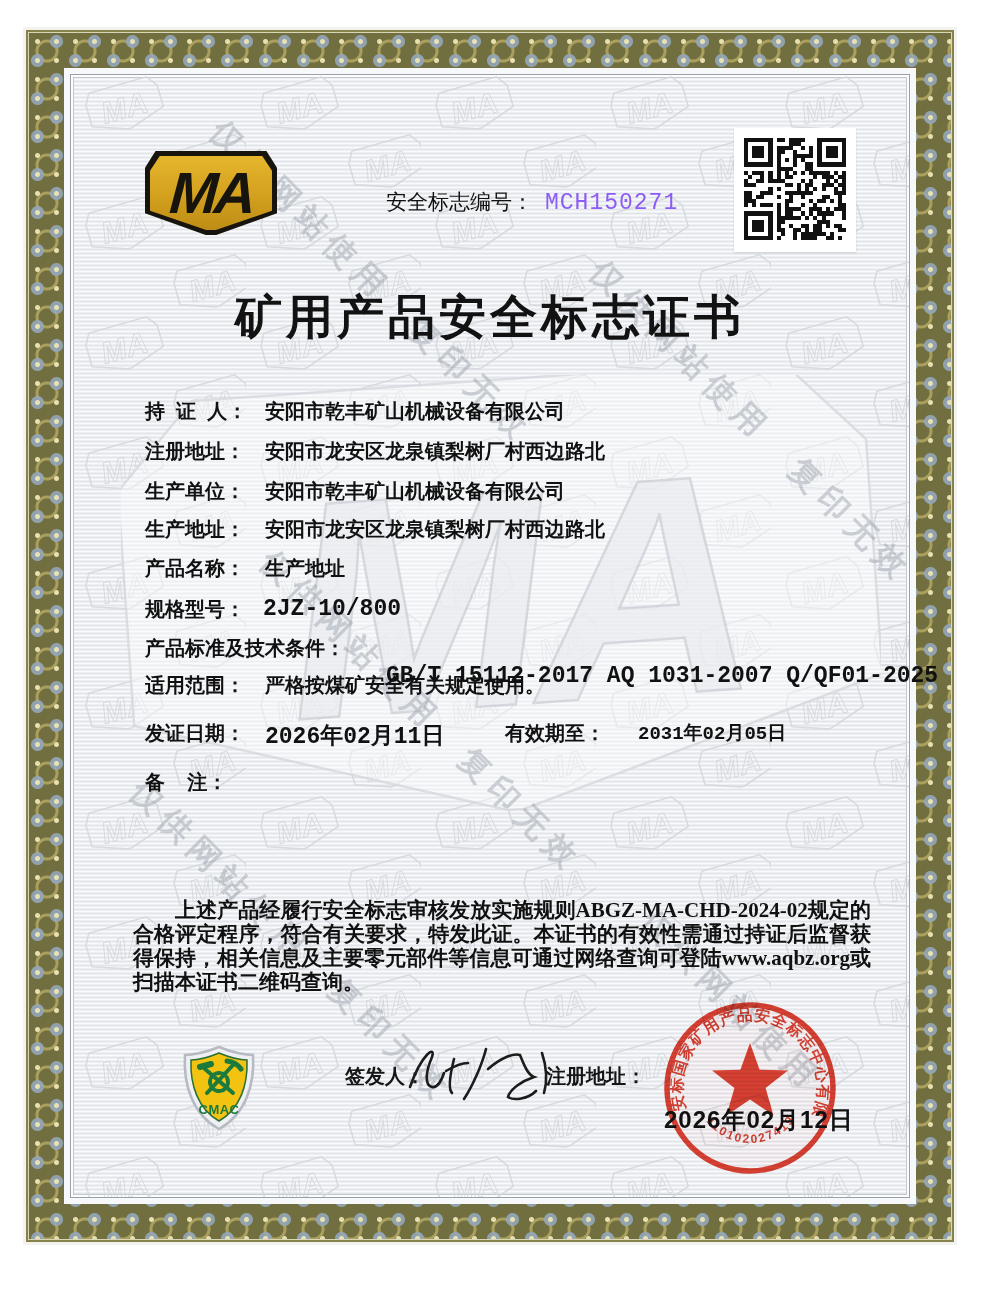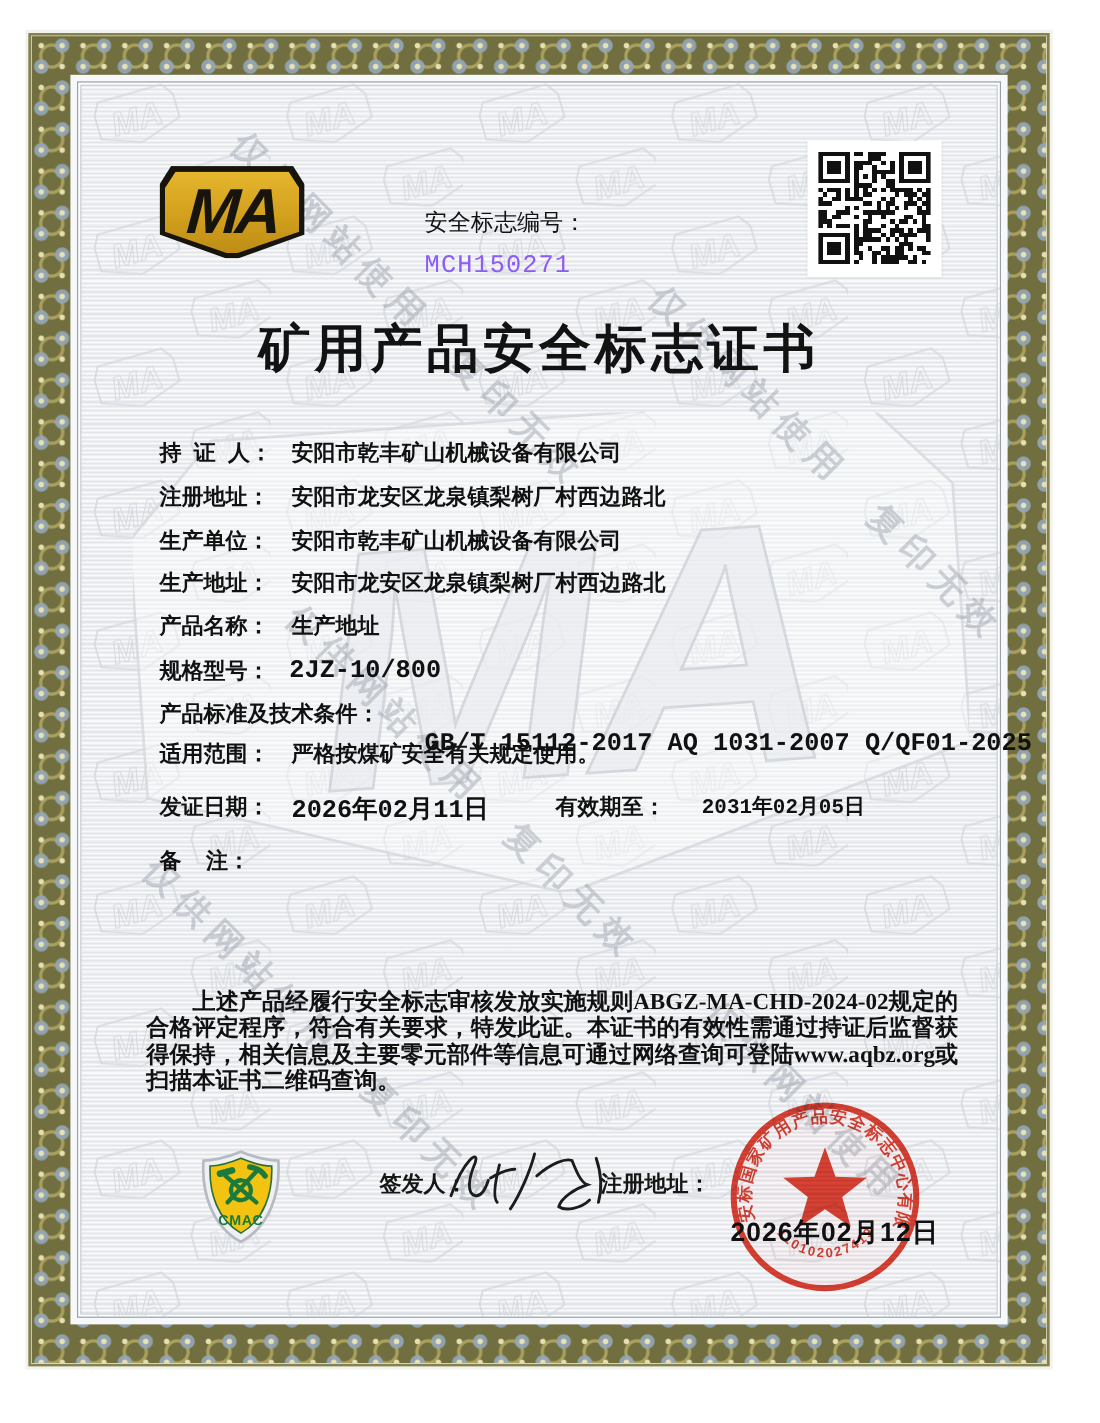--- a/index.html
+++ b/index.html
@@ -31,21 +31,21 @@
         font-family:"Liberation Sans",sans-serif;}
   
   .ma-logo{position:absolute;left:145px;top:151px;width:132px;height:84px;background:#17130d;
         clip-path:polygon(8% 0,92% 0,100% 20%,100% 74%,54% 100%,46% 100%,0 74%,0 20%);z-index:2;}
   .ma-logo .inner{position:absolute;left:5px;top:5px;right:5px;bottom:5px;
         background:linear-gradient(180deg,#e6b62e,#d2a01d 55%,#bd8d16);
         clip-path:polygon(8% 0,92% 0,100% 20%,100% 74%,54% 100%,46% 100%,0 74%,0 20%);
         display:flex;align-items:center;justify-content:center;}
   .ma-logo .inner span{font-weight:900;font-style:italic;font-size:58px;letter-spacing:-4px;
         color:#17130d;transform:skewX(-4deg);font-family:"Liberation Sans",sans-serif;line-height:1;}
-  .certno{position:absolute;left:386px;top:188px;z-index:2;display:flex;align-items:baseline;gap:12px;flex-direction:column;}
+  .certno{position:absolute;left:386px;top:188px;z-index:2;display:flex;align-items:baseline;gap:12px;}
   .certno .lbl{font-size:21px;color:#111;}
   .certno .val{font-size:23px;font-family:Liberation Mono, monospace;color:#8b5cf6;letter-spacing:1px;}
   .qr-pad{position:absolute;left:734px;top:128px;width:122px;height:124px;background:#ffffff;z-index:2;
         box-shadow:0 1px 2px rgba(0,0,0,.12);}
   .qr-pad svg{position:absolute;left:10px;top:10px;}
   
   .title{position:absolute;left:70px;top:286px;width:840px;text-align:center;z-index:2;
         font-family:"Liberation Serif",serif;font-weight:900;font-size:47px;letter-spacing:4px;color:#121212;}
   
   .row{position:absolute;left:0;top:0;width:1000px;z-index:2;}

